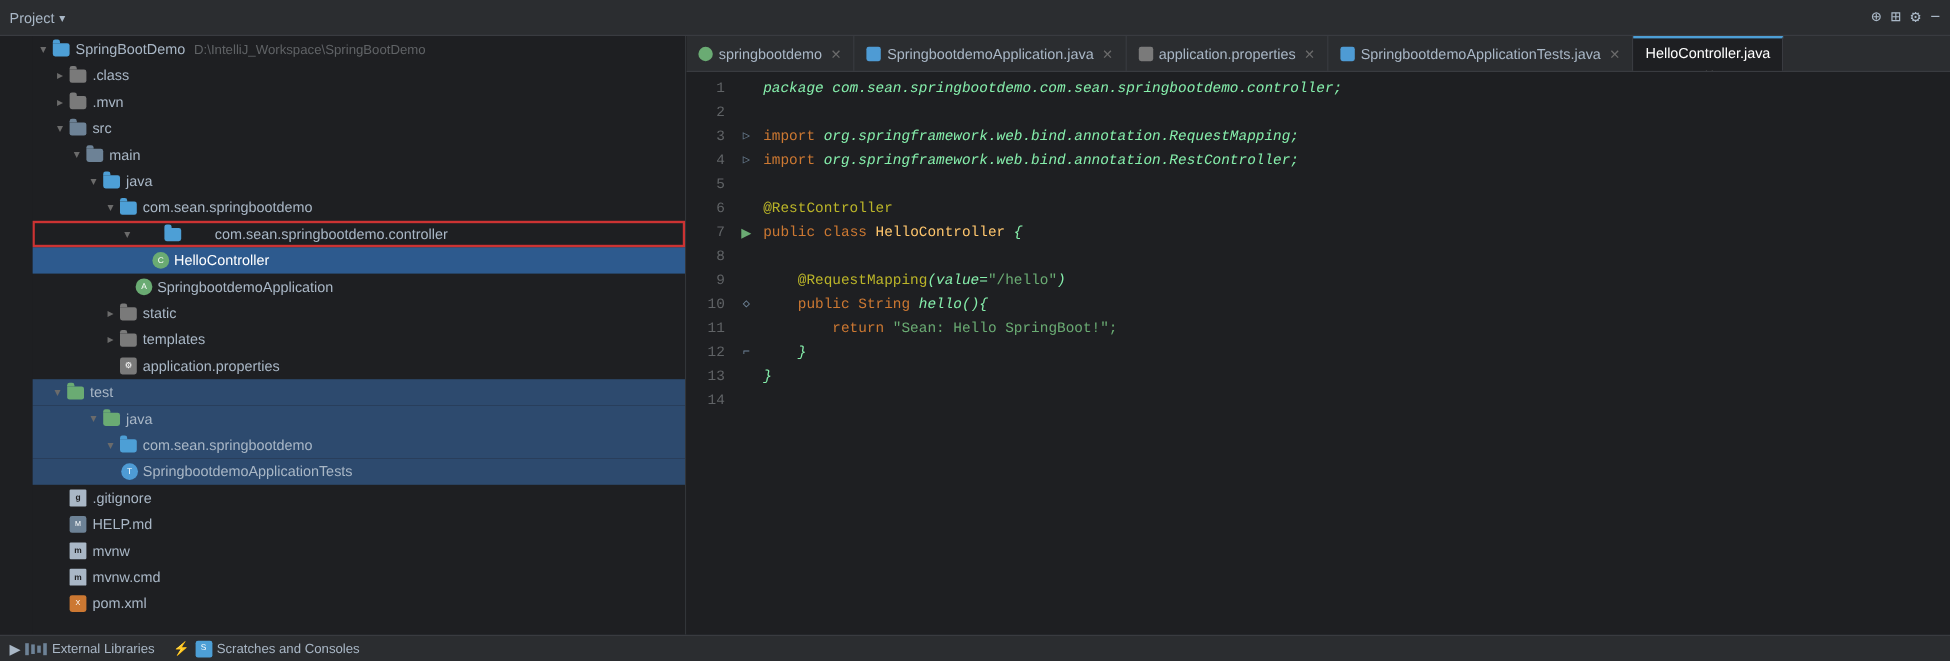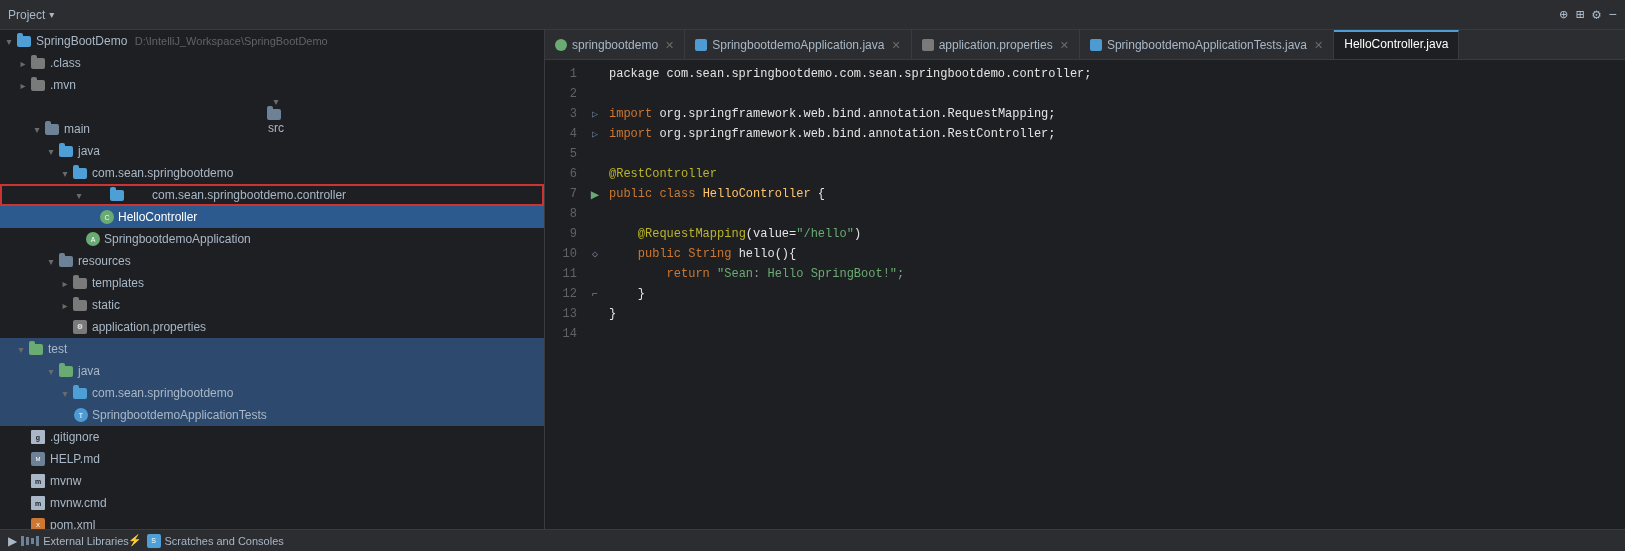--- a/index.html
+++ b/index.html
@@ -55,20 +55,21 @@
     
     .sidebar {
       width: 545px;
       background: #1e1f22;
       border-right: 1px solid #393b40;
       overflow-y: auto;
       overflow-x: hidden;
       flex-shrink: 0;
       font-family: Arial, sans-serif;
       font-size: 12px;
+      margin-left: 27px;
     }
 
     .tree-item {
       display: flex;
       align-items: center;
       height: 22px;
       padding-right: 8px;
       cursor: pointer;
       white-space: nowrap;
       color: #a9b7c6;
@@ -325,21 +326,21 @@
       display: flex;
       align-items: center;
       white-space: pre;
     }
 
     
     .kw { color: #cc7832; }
     .str { color: #6aab73; }
     .ann { color: #bbb529; }
     .cls { color: #ffc66d; }
-    .plain { color: #e5e5e5; }
+    .plain { color: #86efac; font-style: italic; }
     .import-kw { color: #cc7832; }
 
     
     .bottom-bar {
       height: 22px;
       background: #2b2d30;
       border-top: 1px solid #393b40;
       display: flex;
       align-items: center;
       padding: 0 8px;
@@ -432,21 +433,21 @@
     </div>
 
     <div class="tree-item" style="padding-left:16px;">
       <span class="arrow collapsed"></span>
       <span class="folder-icon">
           <div class="icon-folder gray"></div>
         </span>
       <span class="item-label">.mvn</span>
     </div>
 
-    <div class="tree-item" style="padding-left:16px;flex-direction:column;">
+    <div class="tree-item" style="padding-left:16px;">
       <span class="arrow expanded"></span>
       <span class="folder-icon">
           <div class="icon-folder"></div>
         </span>
       <span class="item-label">src</span>
     </div>
 
     <div class="tree-item" style="padding-left:30px;">
       <span class="arrow expanded"></span>
       <span class="folder-icon">
@@ -484,42 +485,35 @@
       <span class="spring-icon">C</span>
       <span class="item-label">HelloController</span>
     </div>
 
     <div class="tree-item" style="padding-left:72px;">
       <span class="arrow leaf"></span>
       <span class="spring-icon">A</span>
       <span class="item-label">SpringbootdemoApplication</span>
     </div>
 
-    <div class="tree-item" style="padding-left:44px;">
-      <span class="arrow expanded"></span>
-      <span class="folder-icon">
-          <div class="icon-folder"></div>
-        </span>
-      <span class="item-label">resources</span>
-    </div>
 
     <div class="tree-item" style="padding-left:58px;">
       <span class="arrow collapsed"></span>
       <span class="folder-icon">
           <div class="icon-folder gray"></div>
         </span>
-      <span class="item-label">templates</span>
+      <span class="item-label">static</span>
     </div>
 
     <div class="tree-item" style="padding-left:58px;">
       <span class="arrow collapsed"></span>
       <span class="folder-icon">
           <div class="icon-folder gray"></div>
         </span>
-      <span class="item-label">static</span>
+      <span class="item-label">templates</span>
     </div>
 
     <div class="tree-item" style="padding-left:58px;">
       <span class="arrow leaf"></span>
       <span class="folder-icon">
         <div class="icon-props">⚙</div>
       </span>
       <span class="item-label">application.properties</span>
     </div>
 
@@ -734,17 +728,17 @@
 </div>
 
 <div class="bottom-bar">
   <span style="margin-right:4px; font-size:12px;">▶</span>
   <div class="ext-libraries-icon">
     <div class="ext-bar" style="height:10px;"></div>
     <div class="ext-bar" style="height:8px;"></div>
     <div class="ext-bar" style="height:6px;"></div>
     <div class="ext-bar" style="height:10px;"></div>
   </div>
-  <span style="margin-right:0;">External Libraries</span>
+  <span style="margin-right:16px;">External Libraries</span>
   <span style="margin-right:4px;">⚡</span>
   <span class="scratches-icon">S</span>
   <span>Scratches and Consoles</span>
 </div>
 
 </body></html>

